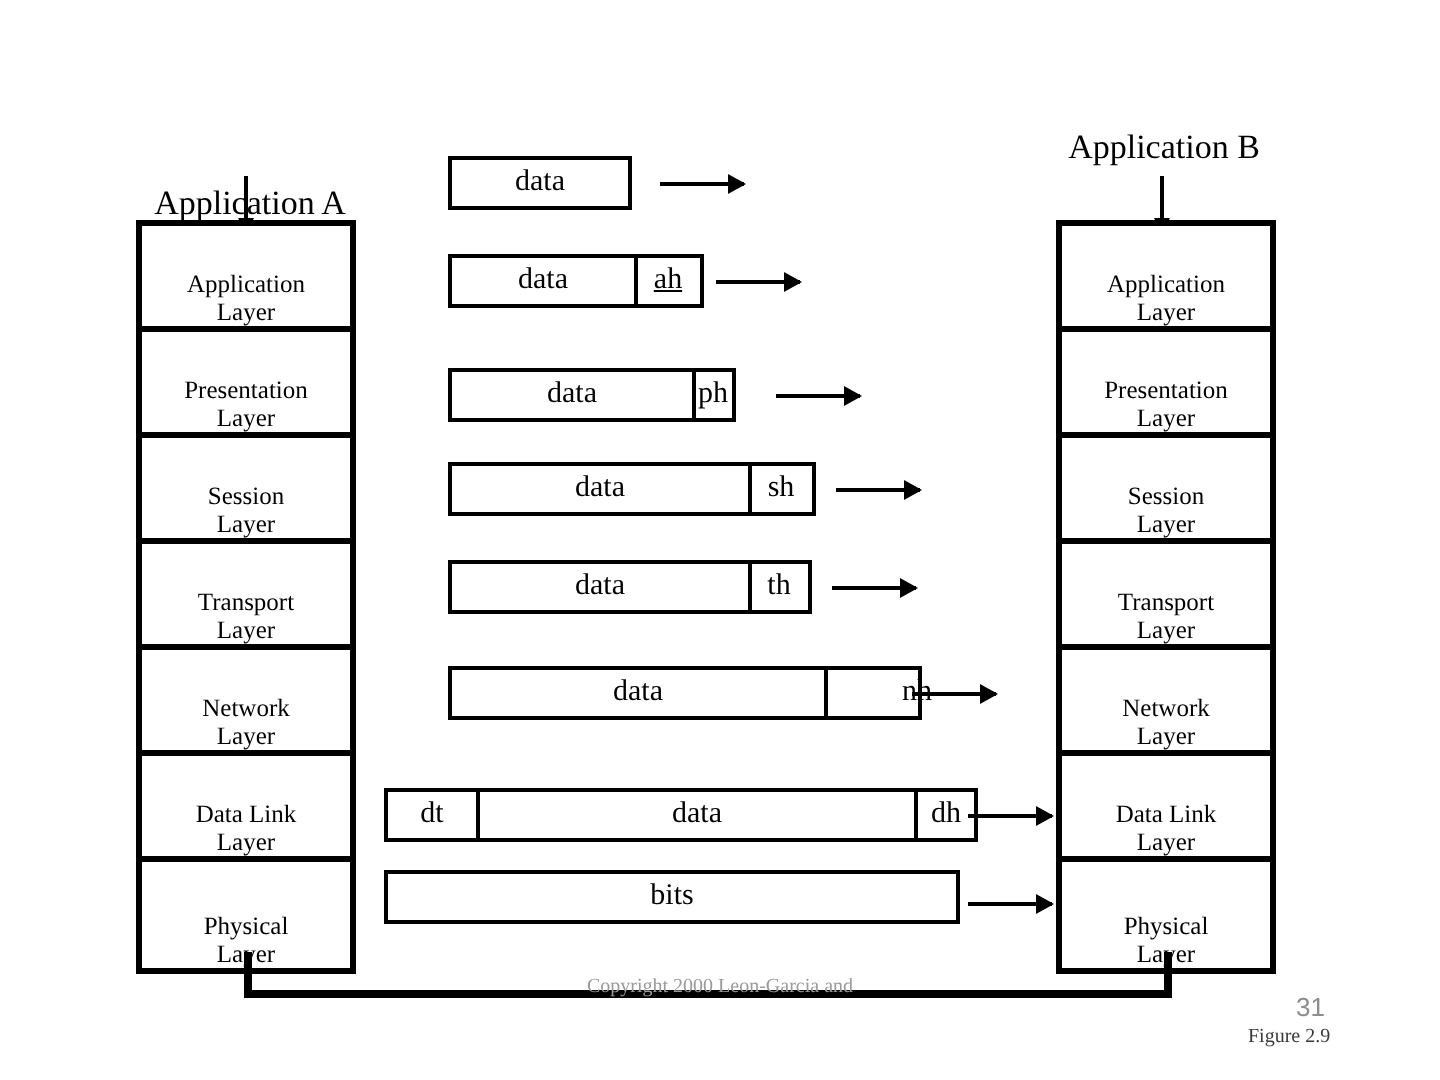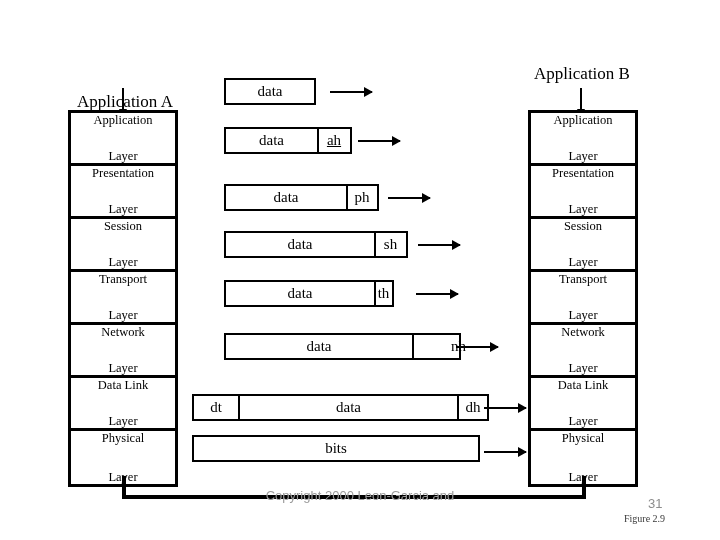--- a/index.html
+++ b/index.html
@@ -60,21 +60,21 @@
   #stack-left  { left: 68px;  top: 110px; }
   #stack-right { left: 528px; top: 110px; }
 
   .layer-box {
     height: 53px;
     border-bottom: 3px solid #000000;
     box-sizing: border-box;
     display: flex;
     flex-direction: column;
     align-items: center;
-    justify-content: space-between;
+    justify-content: flex-end;
     line-height: 1.12;
     font-family: "Liberation Serif", serif;
     font-size: 12.5px;
     color: #000000;
     background: #ffffff;
   }
   .layer-box:last-child { border-bottom: none; }
   .layer-box .lname,
   .layer-box .lword { display: block; white-space: nowrap; }
 
@@ -124,22 +124,22 @@
     background: #000000;
   }
 
   
   #copyright {
     position: absolute;
     left: 190px;
     top: 487px;
     width: 340px;
     text-align: center;
-    font-family: Liberation Sans, sans-serif;
-    font-size: 13px;
+    font-family: Liberation Serif, serif;
+    font-size: 10px;
     line-height: 1.35;
     color: #9a9a9a;
   }
   #page-number {
     position: absolute;
     left: 648px;
     top: 496px;
     font-family: "Liberation Sans", sans-serif;
     font-size: 13px;
     color: #8d8d8d;
@@ -233,33 +233,33 @@
   <div class="h-arrow" style="left:330px; top:91px; width:42px;"></div>
 
   <div class="pdu" id="pdu-presentation" style="left:224px; top:127px;">
     <div class="seg" style="width:95px;">data</div>
     <div class="seg" style="width:35px;text-decoration:underline;">ah</div>
   </div>
   <div class="h-arrow" style="left:358px; top:140px; width:42px;"></div>
 
   <div class="pdu" id="pdu-session" style="left:224px; top:184px;">
     <div class="seg" style="width:124px;">data</div>
-    <div class="seg" style="width:33px;">ph</div>
+    <div class="seg" style="width:22px;">ph</div>
   </div>
   <div class="h-arrow" style="left:388px; top:197px; width:42px;"></div>
 
   <div class="pdu" id="pdu-transport" style="left:224px; top:231px;">
     <div class="seg" style="width:152px;">data</div>
     <div class="seg" style="width:34px;">sh</div>
   </div>
   <div class="h-arrow" style="left:418px; top:244px; width:42px;"></div>
 
   <div class="pdu" id="pdu-network" style="left:224px; top:280px;">
     <div class="seg" style="width:152px;">data</div>
-    <div class="seg" style="width:20px;">th</div>
+    <div class="seg" style="width:32px;">th</div>
   </div>
   <div class="h-arrow" style="left:416px; top:293px; width:42px;"></div>
 
   <div class="pdu" id="pdu-datalink" style="left:224px; top:333px;">
     <div class="seg" style="width:190px;">data</div>
     <div class="seg" style="width:32px;padding-left:45px;">nh</div>
   </div>
   <div class="h-arrow" style="left:456px; top:346px; width:42px;"></div>
 
   <div class="pdu" id="pdu-physical" style="left:192px; top:394px;">

